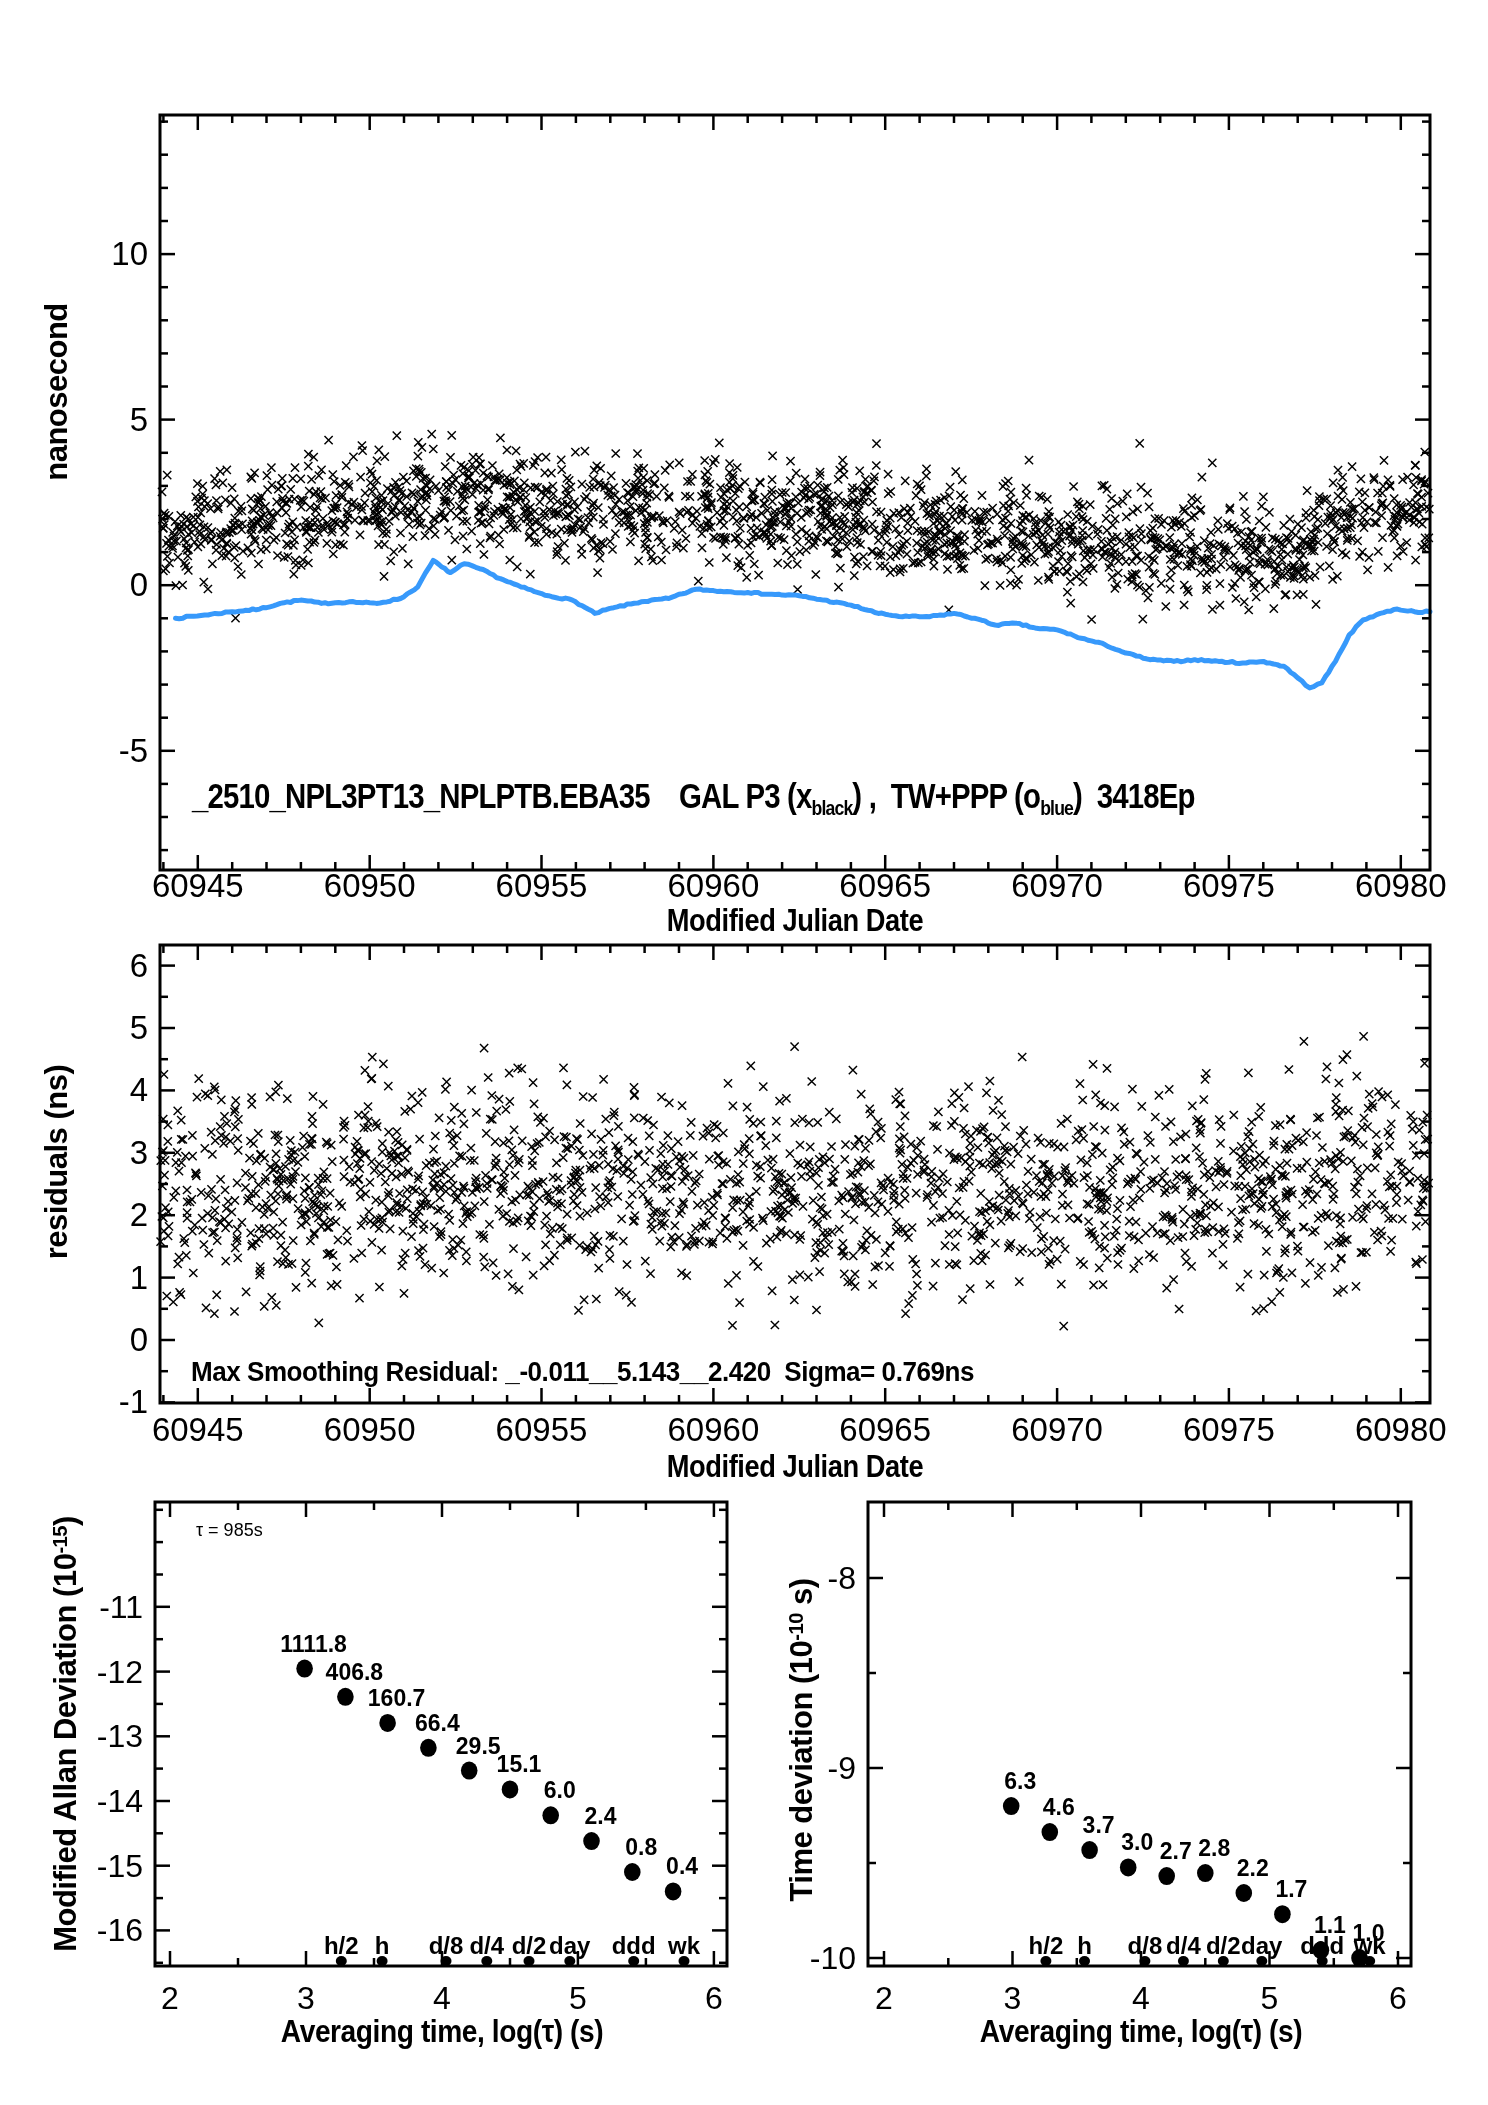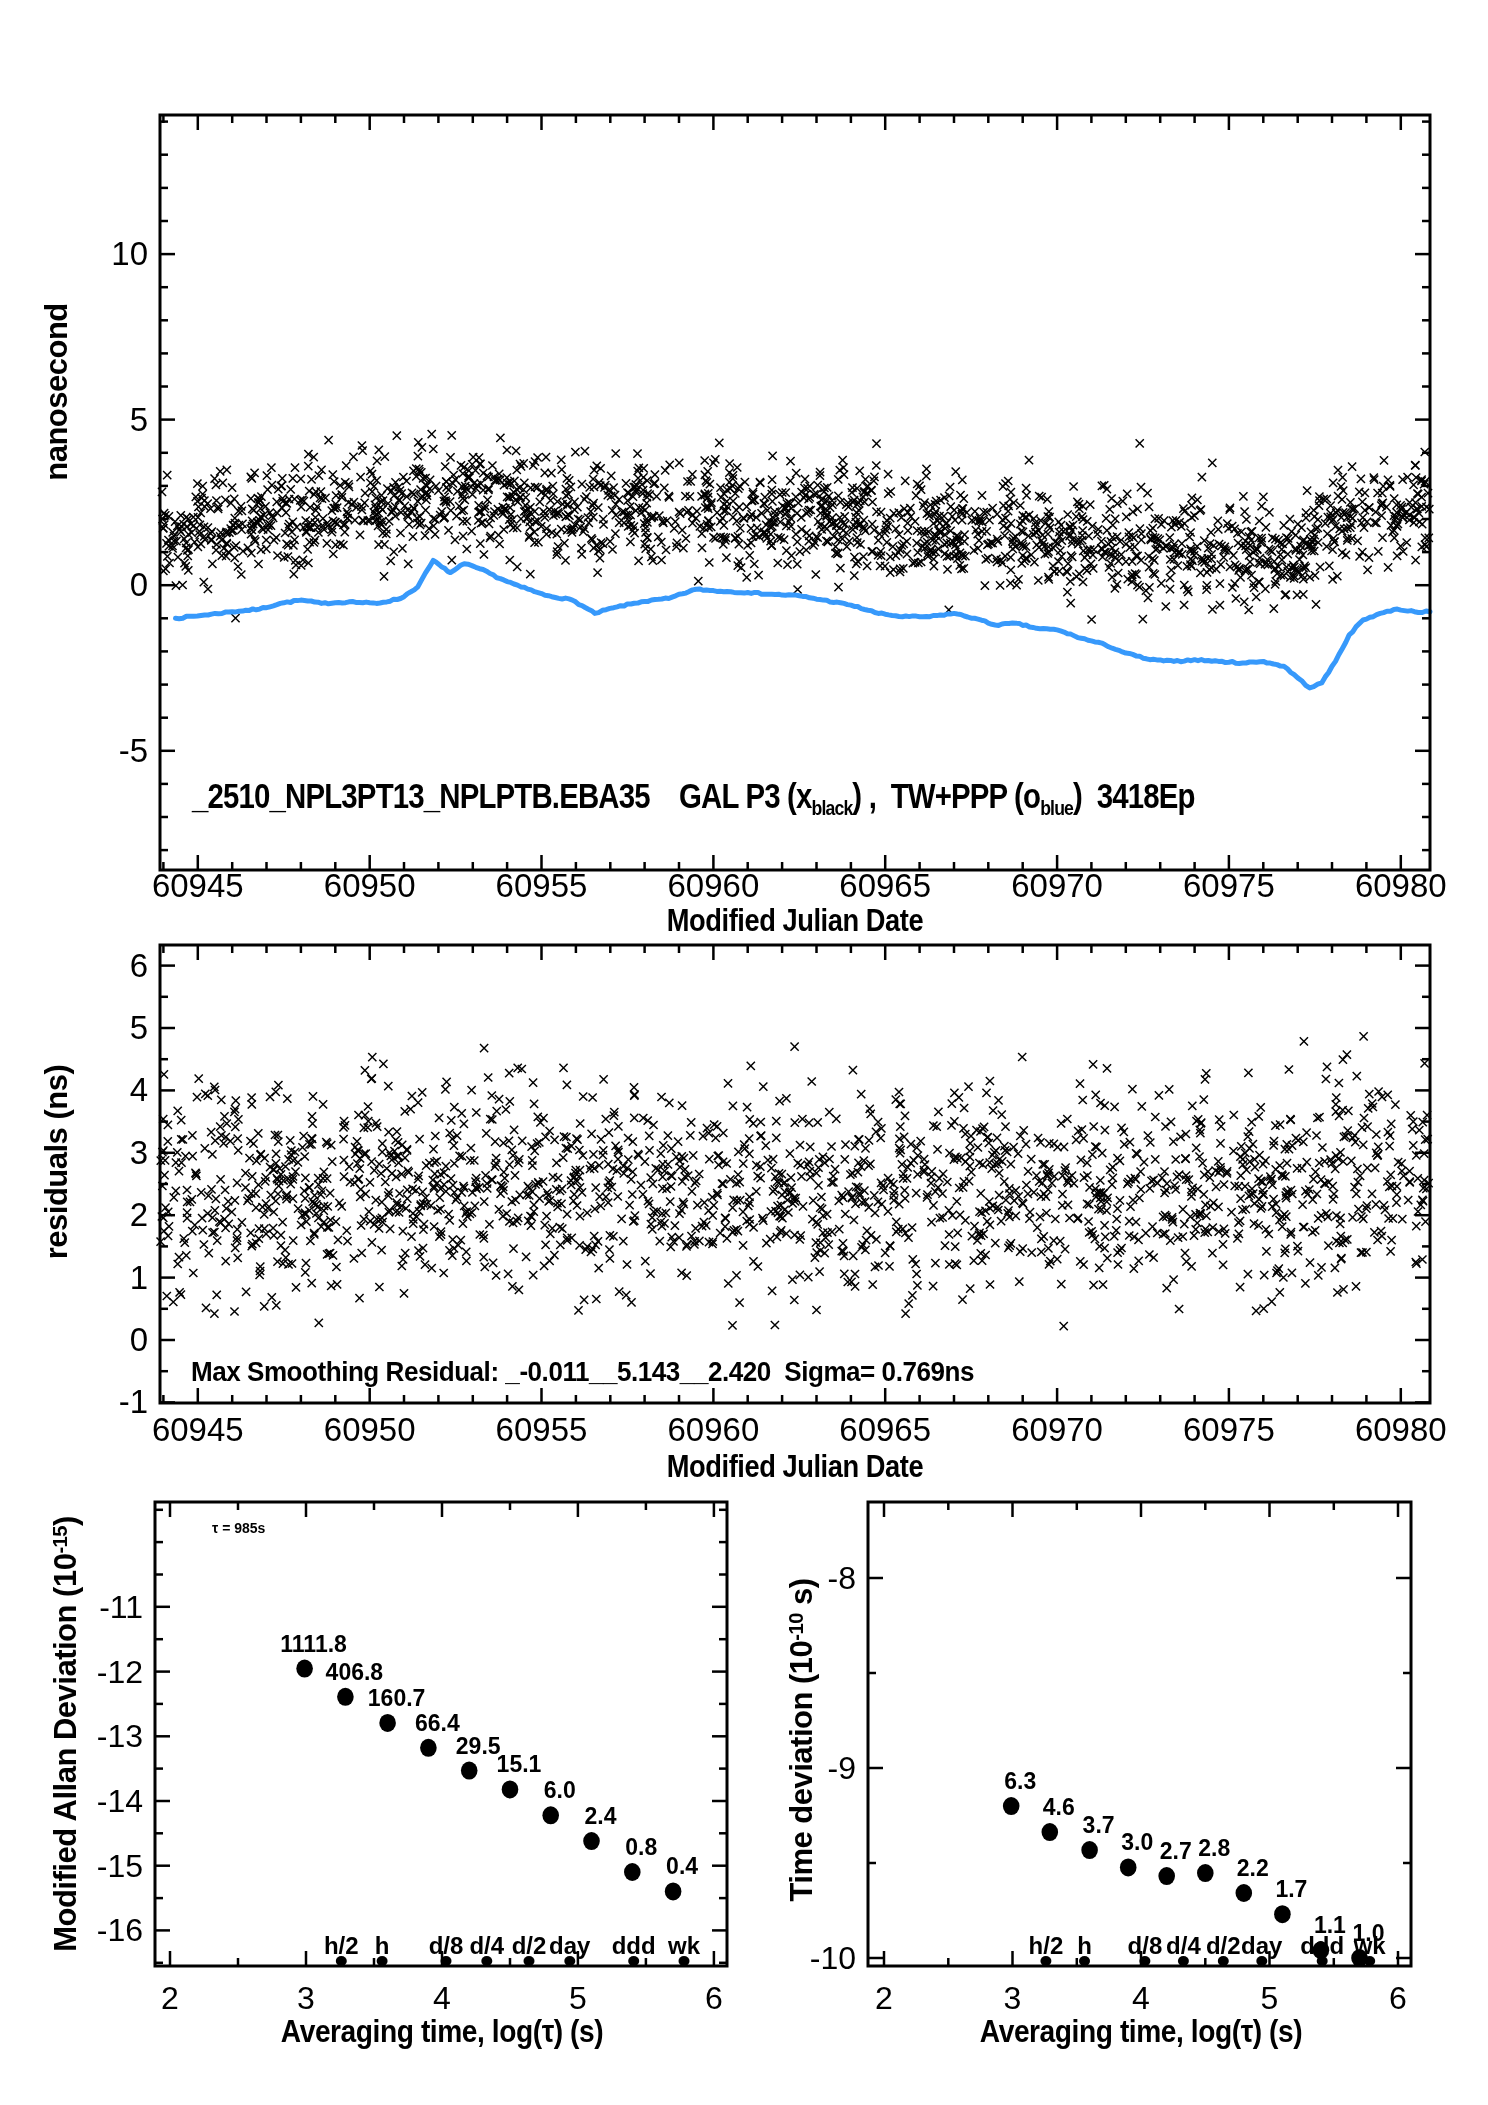--- a/index.html
+++ b/index.html
@@ -17,21 +17,21 @@
   .xtitle.t1{left:795px;top:903px;transform:translateX(-50%) scaleX(0.88);}
   .xtitle.t2{left:795px;top:1449px;transform:translateX(-50%) scaleX(0.88);}
   .xtitle.t3{left:442px;top:2013px;font-size:32px;transform:translateX(-50%) scaleX(0.88);}
   .xtitle.t4{left:1141px;top:2013px;font-size:32px;transform:translateX(-50%) scaleX(0.88);}
   .ytitle{font-size:31px;font-weight:bold;letter-spacing:-0.5px;
           transform:translate(-50%,-50%) rotate(-90deg);}
   .ytitle.y1{left:57px;top:392px;}
   .ytitle.y2{left:57px;top:1162px;}
   .ytitle.y3{left:66px;top:1734px;}
   .ytitle.y4{left:802px;top:1740px;}
-  .tau-annot{left:212px;top:1520px;font-size:14px;font-weight:bold;}
+  .tau-annot{left:196px;top:1520px;font-size:18px;font-weight:normal;}
 </style>
 </head>
 <body>
 
 <div class="page">
 
   <svg id="plot" width="1488" height="2105" viewBox="0 0 1488 2105">
       <defs>
         <g id="xm">
           <path d="M-4.1,-4.1L4.1,4.1M-4.1,4.1L4.1,-4.1" stroke="#000" stroke-width="1.45" fill="none"></path>

